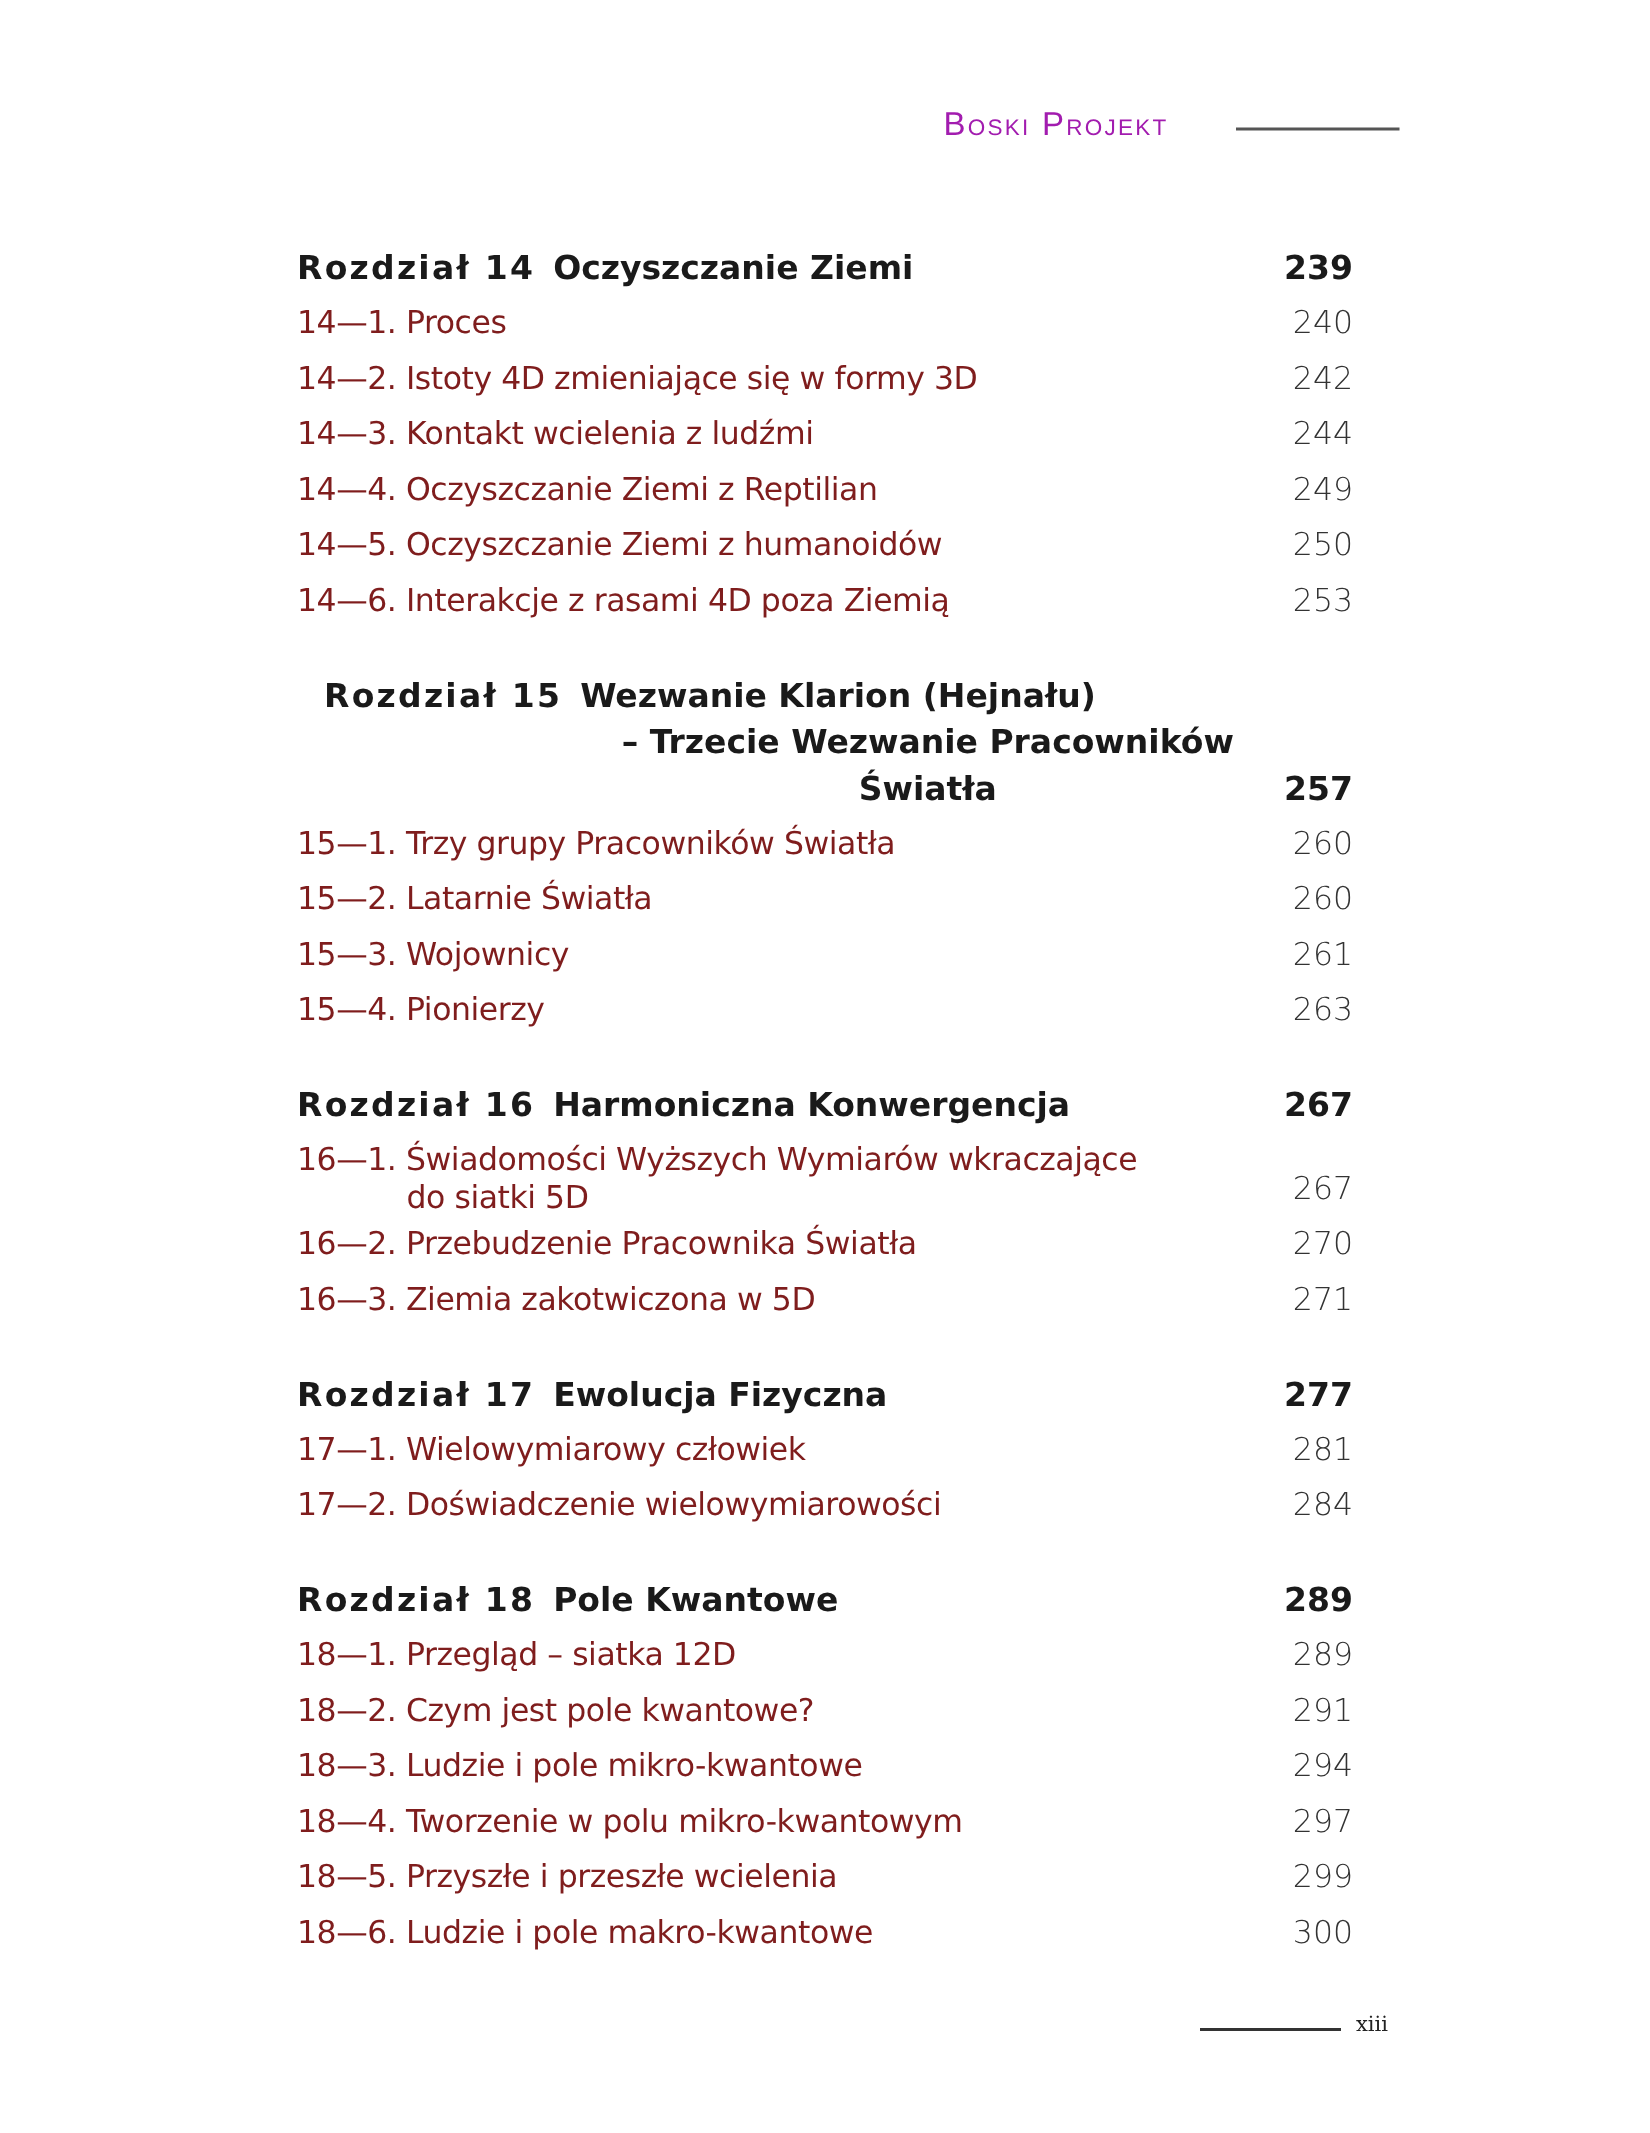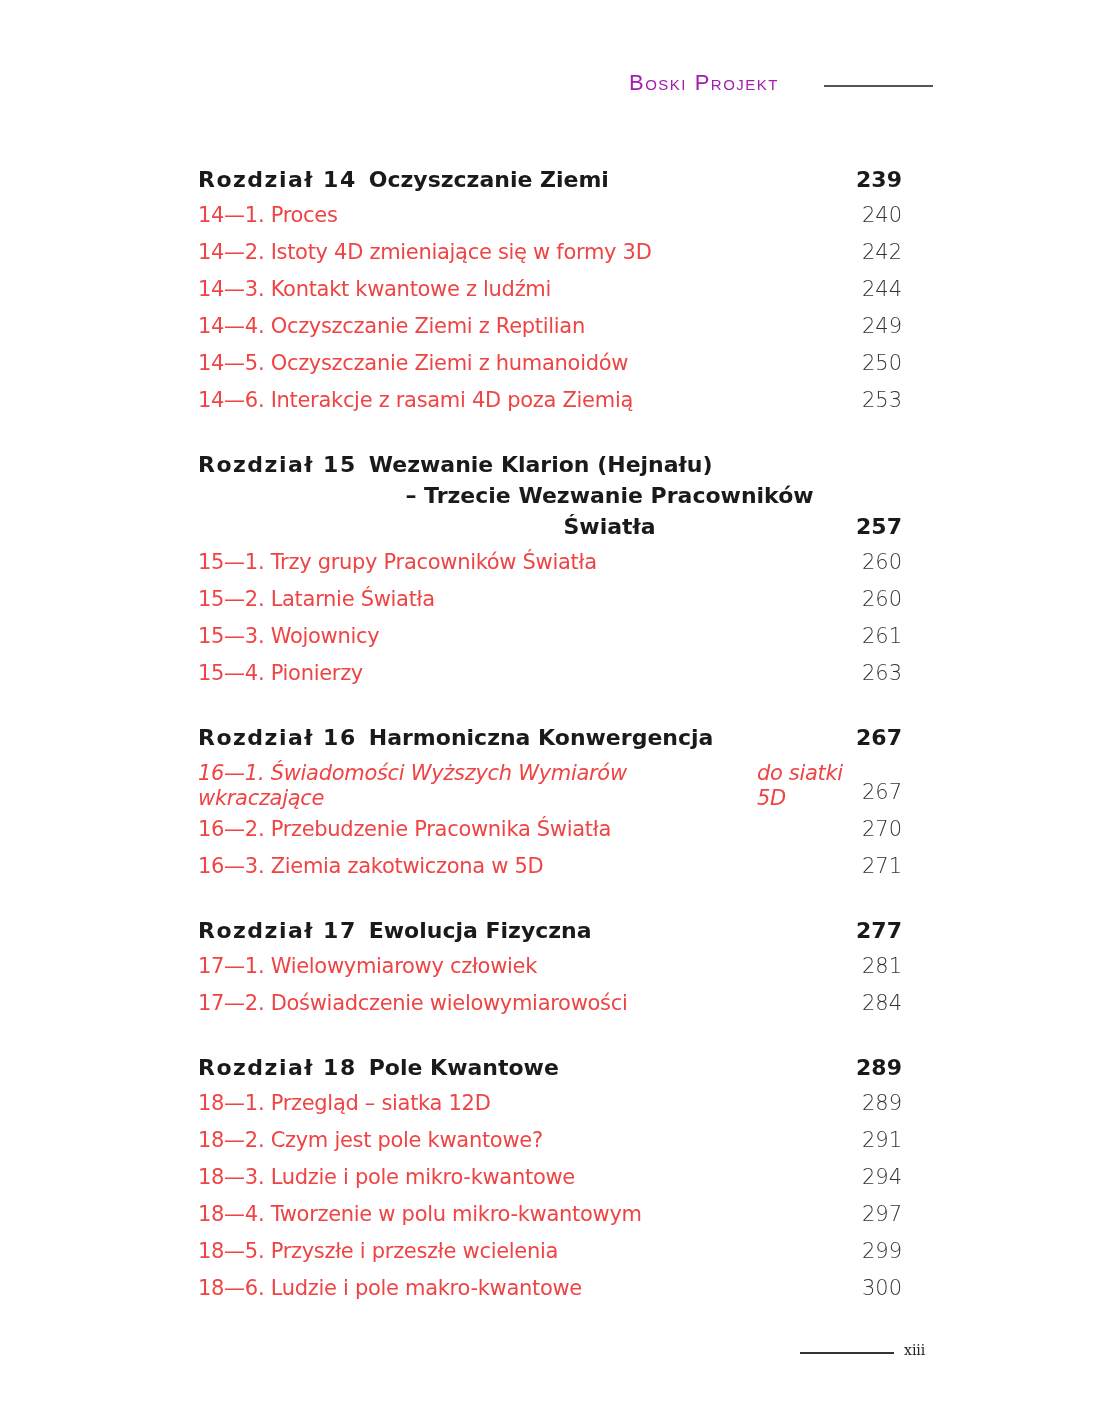--- a/index.html
+++ b/index.html
@@ -6,25 +6,25 @@
   body { width: 1100px; height: 1422px; position: relative; overflow: hidden; color: #1e1e1e; }
   .running-head { position: absolute; top: 70px; left: 629px; font-family: "Liberation Sans", sans-serif; font-size: 22px; letter-spacing: 1.5px; font-variant: small-caps; color: #a21caf; }
   .head-rule { position: absolute; top: 85px; left: 824px; width: 109px; height: 2px; background: #555; }
   .toc { position: absolute; left: 198px; top: 164px; width: 704px; font-family: "DejaVu Sans", sans-serif; }
   .chapter { margin-bottom: 30px; }
   .ch-title { display: flex; justify-content: space-between; align-items: flex-end; font-weight: bold; font-size: 22px; line-height: 31px; color: #1a1a1a; text-align: center; }
   .ch-title .lbl { letter-spacing: 1.5px; }
   .ch-main { display: flex; }
   .ch-name { margin-left: 12px; }
   .ch-cont { padding-left: 165px; }
-  .ch-left { display: flex; flex-direction: column; }
+  .ch-left { display: flex; flex-direction: column; margin-left: 18px; }
   .item { display: flex; justify-content: space-between; align-items: flex-end; font-size: 21px; font-weight: 300; line-height: 37px; color: #333; font-family: "DejaVu Sans", sans-serif; }
-  .item .txt { font-weight: normal; color: #ef4444; letter-spacing: -0.3px; }
+  .item .txt { font-weight: normal; color: #7f1d1d; letter-spacing: -0.3px; }
   .item .pg { color: #333; }
-  .item-multi .txt { display: flex; line-height: 25px; padding-top: 6px; font-style: italic; }
+  .item-multi .txt { display: flex; flex-direction: column; line-height: 25px; padding-top: 6px; }
   .item-multi .cont { padding-left: 73px; }
   .ch-title + .item { margin-top: 2px; }
   .foot-rule { position: absolute; top: 1352px; left: 800px; width: 94px; height: 2px; background: #333; }
   .folio { position: absolute; top: 1342px; left: 904px; font-family: "DejaVu Serif", serif; font-size: 14px; color: #222; }
 </style>
 </head>
 <body>
 
 <div class="running-head">Boski Projekt</div>
 <div class="head-rule"></div>
@@ -41,21 +41,21 @@
     </div>
     <div class="item">
         <span class="txt"><span>14—1.</span> <span>Proces</span></span>
         <span class="pg">240</span>
       </div>
     <div class="item">
         <span class="txt"><span>14—2.</span> <span>Istoty 4D zmieniające się w formy 3D</span></span>
         <span class="pg">242</span>
       </div>
     <div class="item">
-        <span class="txt"><span>14—3.</span> <span>Kontakt kwantowe z ludźmi</span></span>
+        <span class="txt"><span>14—3.</span> <span>Kontakt wcielenia z ludźmi</span></span>
         <span class="pg">244</span>
       </div>
     <div class="item">
         <span class="txt"><span>14—4.</span> <span>Oczyszczanie Ziemi z Reptilian</span></span>
         <span class="pg">249</span>
       </div>
     <div class="item">
         <span class="txt"><span>14—5.</span> <span>Oczyszczanie Ziemi z humanoidów</span></span>
         <span class="pg">250</span>
       </div>

